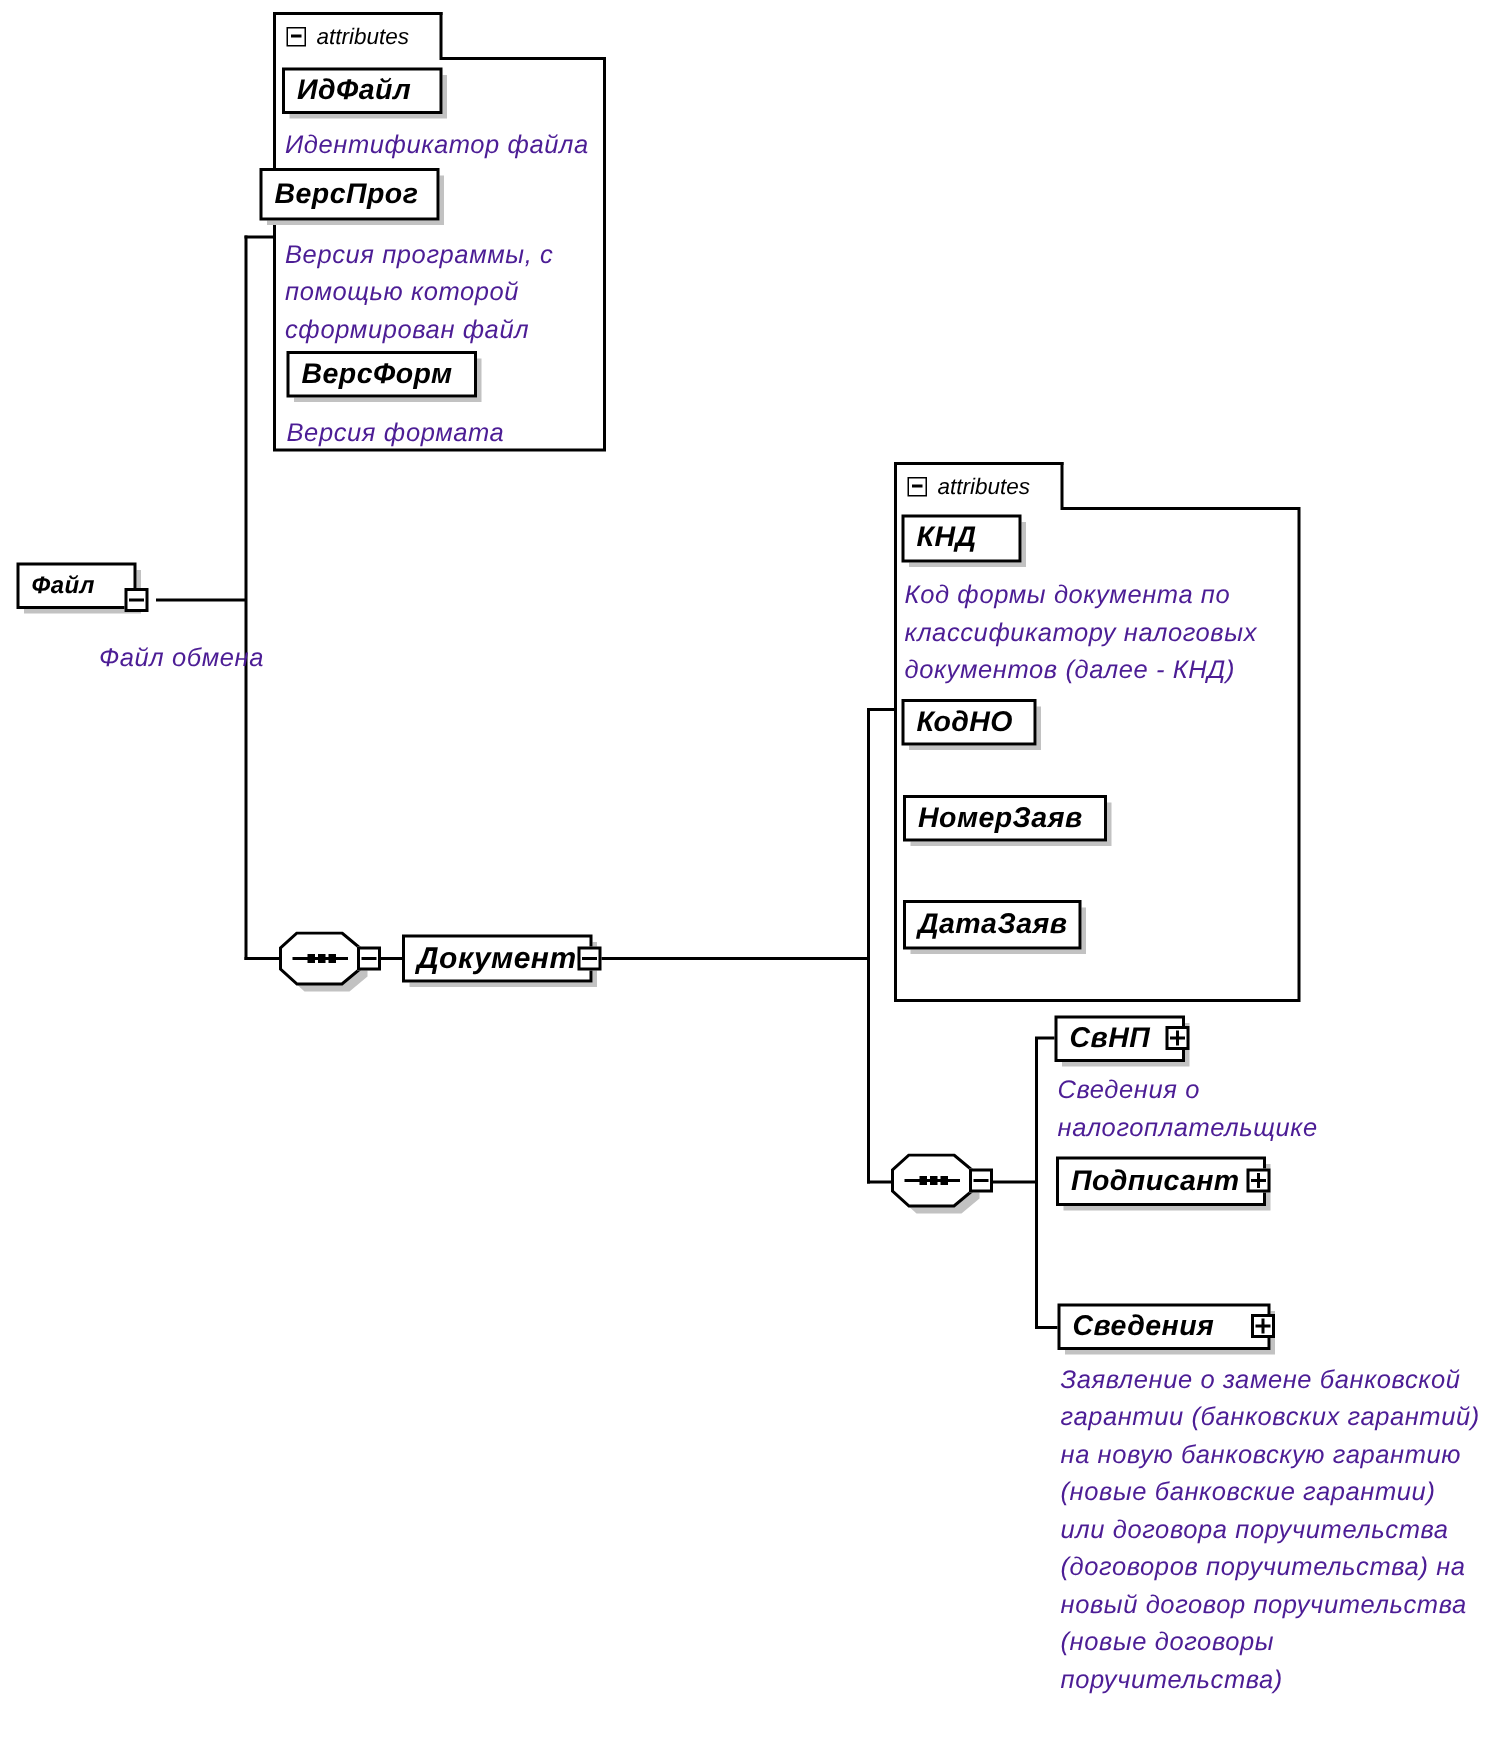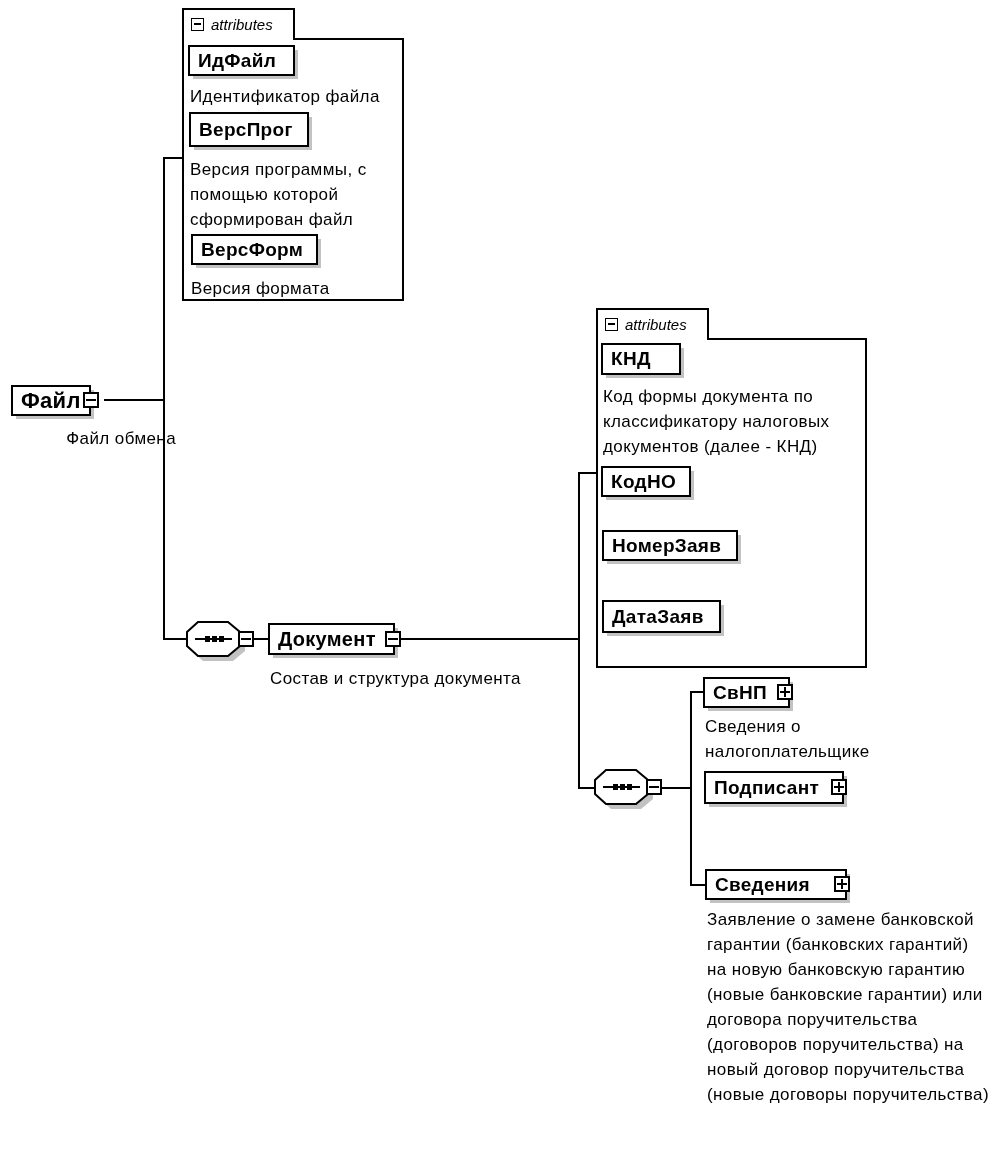--- a/index.html
+++ b/index.html
@@ -13,21 +13,21 @@
 
   
   .ebox{
     position:absolute;box-sizing:border-box;border:2px solid #000;background:#fff;
     box-shadow:4px 4px 0 -1px #c2c2c2;
     display:flex;align-items:center;padding:0 8px;white-space:nowrap;
     font-weight:bold;font-size:19px;letter-spacing:.3px;
   }
   
   .ann{
-    position:absolute;color:#000000;font-size:17px;line-height:25px;letter-spacing:.4px;
+    position:absolute;color:#4c1d95;font-size:17px;line-height:25px;letter-spacing:.4px;
   }
   
   .tab{
     position:absolute;box-sizing:border-box;border:2px solid #000;border-bottom:none;background:#fff;
     display:flex;align-items:center;gap:7px;padding:0 7px;
     font-style:italic;font-size:15px;
   }
   .bigbody{position:absolute;box-sizing:border-box;border:2px solid #000;background:#fff;}
   .patch{position:absolute;background:#fff;}
   .tabicon{
@@ -36,21 +36,21 @@
   .tabicon .bh{position:absolute;left:2px;top:4px;width:7px;height:2px;background:#000;}
 
   
   .expander{
     position:absolute;width:16px;height:16px;box-sizing:border-box;border:2px solid #000;background:#fff;z-index:6;
   }
   .expander .bh{position:absolute;left:1px;top:5px;width:10px;height:2px;background:#000;}
   .expander .bv{position:absolute;left:5px;top:1px;width:2px;height:10px;background:#000;}
 
   .octa{position:absolute;z-index:5;}
-  .z1{z-index:1;} .z2{z-index:2;} .z3{z-index:3;} .z4{z-index:4;}
+  .z1{z-index:1;} .z2{z-index:2;} .z3{z-index:3;} .z4{z-index:4;font-style:italic;}
 </style>
 </head>
 <body>
 
 <div class="canvas">
 
   <div class="hline z1" style="left:104px;top:399px;width:60px;"></div>
   <div class="vline z1" style="left:163px;top:157px;height:483px;"></div>
   <div class="hline z1" style="left:163px;top:157px;width:20px;"></div>
   <div class="hline z1" style="left:163px;top:638px;width:25px;"></div>
@@ -71,21 +71,21 @@
       </span>
     <span>attributes</span>
   </div>
   <div class="patch z3" style="left:184px;top:38px;width:109px;height:3px;"></div>
 
   <div class="ebox z4" style="left:188px;top:45px;width:107px;height:31px;">
     <span>ИдФайл</span>
   </div>
   <div class="ann z4" style="left:190px;top:84px;width:205px;">Идентификатор файла</div>
 
-  <div class="ebox z4" style="left:189px;top:112px;width:120px;height:35px;">
+  <div class="ebox z4" style="left:173px;top:112px;width:120px;height:35px;">
     <span>ВерсПрог</span>
   </div>
   <div class="ann z4" style="left:190px;top:157px;width:202px;">Версия программы, с помощью которой сформирован файл</div>
 
   <div class="ebox z4" style="left:191px;top:234px;width:127px;height:31px;">
     <span>ВерсФорм</span>
   </div>
   <div class="ann z4" style="left:191px;top:276px;width:205px;">Версия формата</div>
 
   <div class="bigbody z2" style="left:596px;top:338px;width:271px;height:330px;"></div>
@@ -107,21 +107,21 @@
   </div>
 
   <div class="ebox z4" style="left:602px;top:530px;width:136px;height:31px;">
     <span>НомерЗаяв</span>
   </div>
 
   <div class="ebox z4" style="left:602px;top:600px;width:119px;height:33px;">
     <span>ДатаЗаяв</span>
   </div>
 
-  <div class="ebox z4" style="left:11px;top:385px;width:80px;height:31px;font-size:22px;">
+  <div class="ebox z4" style="left:11px;top:375px;width:80px;height:31px;font-size:16px;">
     <span>Файл</span>
   </div>
   <div class="expander" style="left:83px;top:392px;">
       <span class="bh"></span>
     </div>
   <div class="ann z4" style="left:16px;top:426px;width:160px;text-align:right;">Файл обмена</div>
 
   <svg class="octa" style="left:186px;top:621px;" width="64" height="46" viewBox="0 0 64 46">
     <polygon points="17,6 47,6 59,16 59,30 47,40 17,40 6,30 6,16" fill="#c2c2c2" stroke="none"></polygon>
     <polygon points="12,1 42,1 54,11 54,25 42,35 12,35 1,25 1,11" fill="#ffffff" stroke="#000000" stroke-width="2"></polygon>
@@ -133,21 +133,20 @@
   <div class="expander" style="left:238px;top:631px;">
       <span class="bh"></span>
     </div>
 
   <div class="ebox z4" style="left:268px;top:623px;width:127px;height:32px;font-size:20px;">
     <span>Документ</span>
   </div>
   <div class="expander" style="left:385px;top:631px;">
       <span class="bh"></span>
     </div>
-  <div class="ann z4" style="left:270px;top:666px;width:310px;">Состав и структура документа</div>
 
   <svg class="octa" style="left:594px;top:769px;" width="64" height="46" viewBox="0 0 64 46">
     <polygon points="17,6 47,6 59,16 59,30 47,40 17,40 6,30 6,16" fill="#c2c2c2" stroke="none"></polygon>
     <polygon points="12,1 42,1 54,11 54,25 42,35 12,35 1,25 1,11" fill="#ffffff" stroke="#000000" stroke-width="2"></polygon>
     <line x1="9" y1="18" x2="46" y2="18" stroke="#000000" stroke-width="2"></line>
     <rect x="19" y="15" width="5" height="6" fill="#000000"></rect>
     <rect x="26" y="15" width="5" height="6" fill="#000000"></rect>
     <rect x="33" y="15" width="5" height="6" fill="#000000"></rect>
   </svg>
   <div class="expander" style="left:646px;top:779px;">

